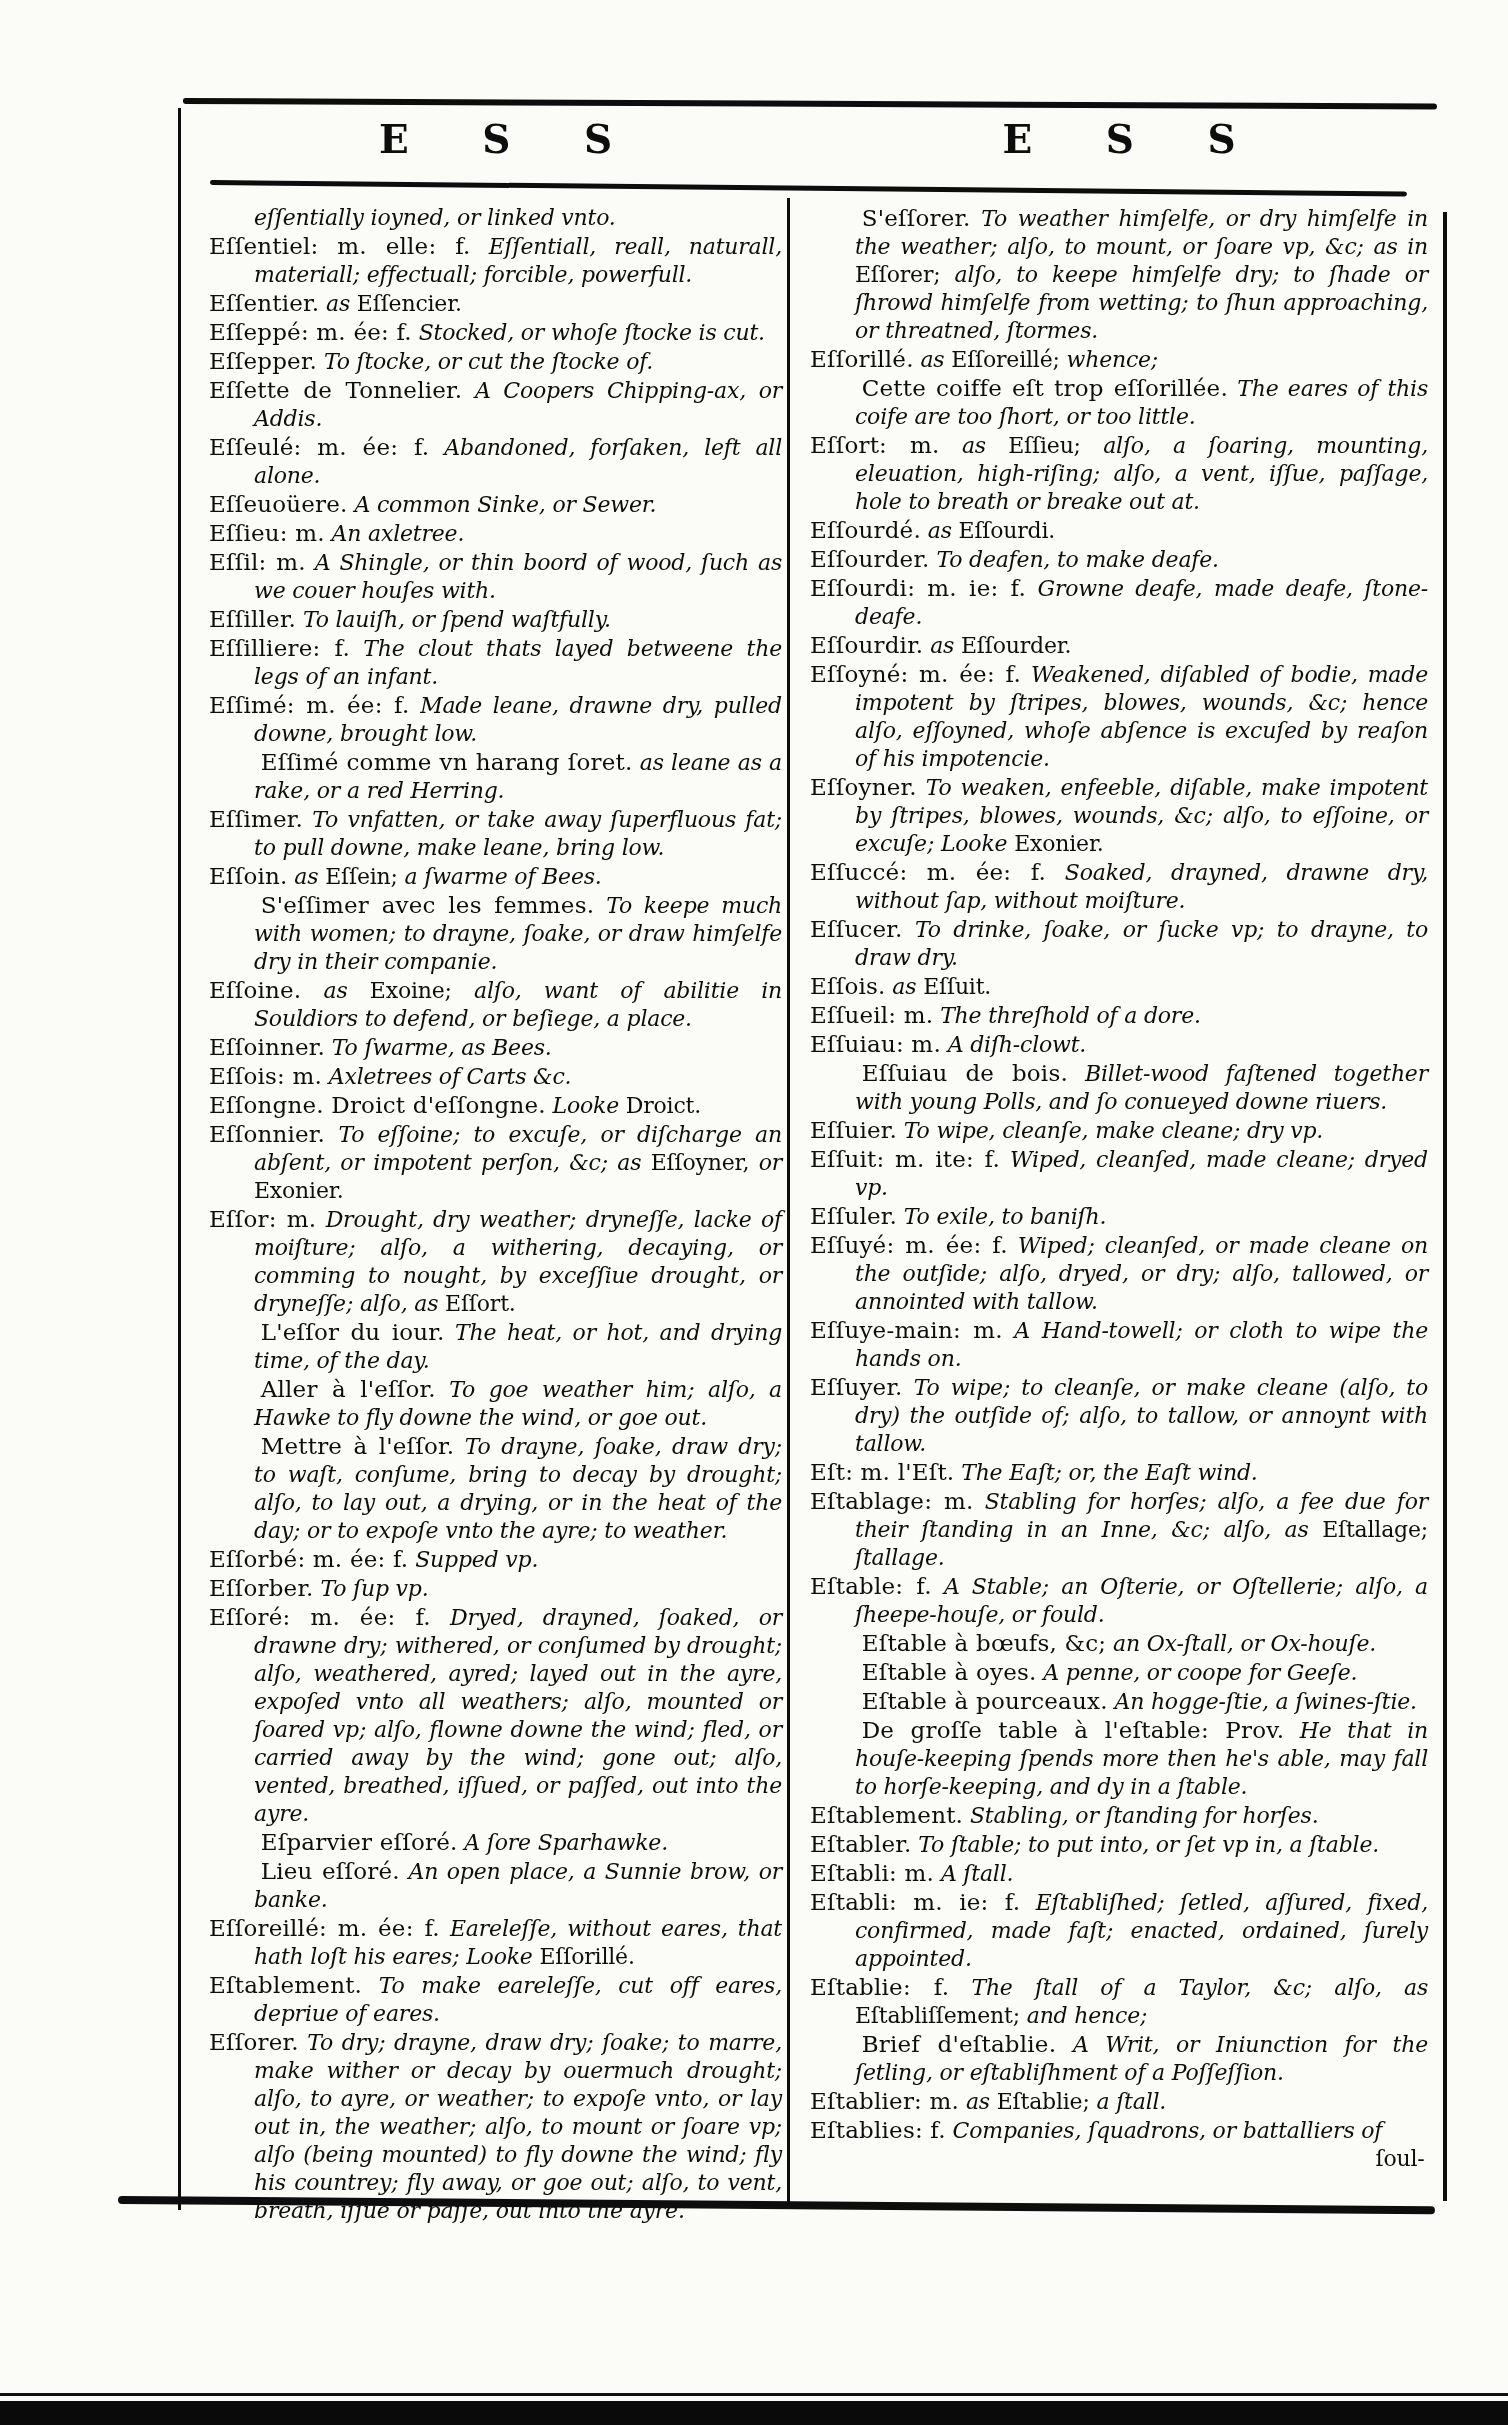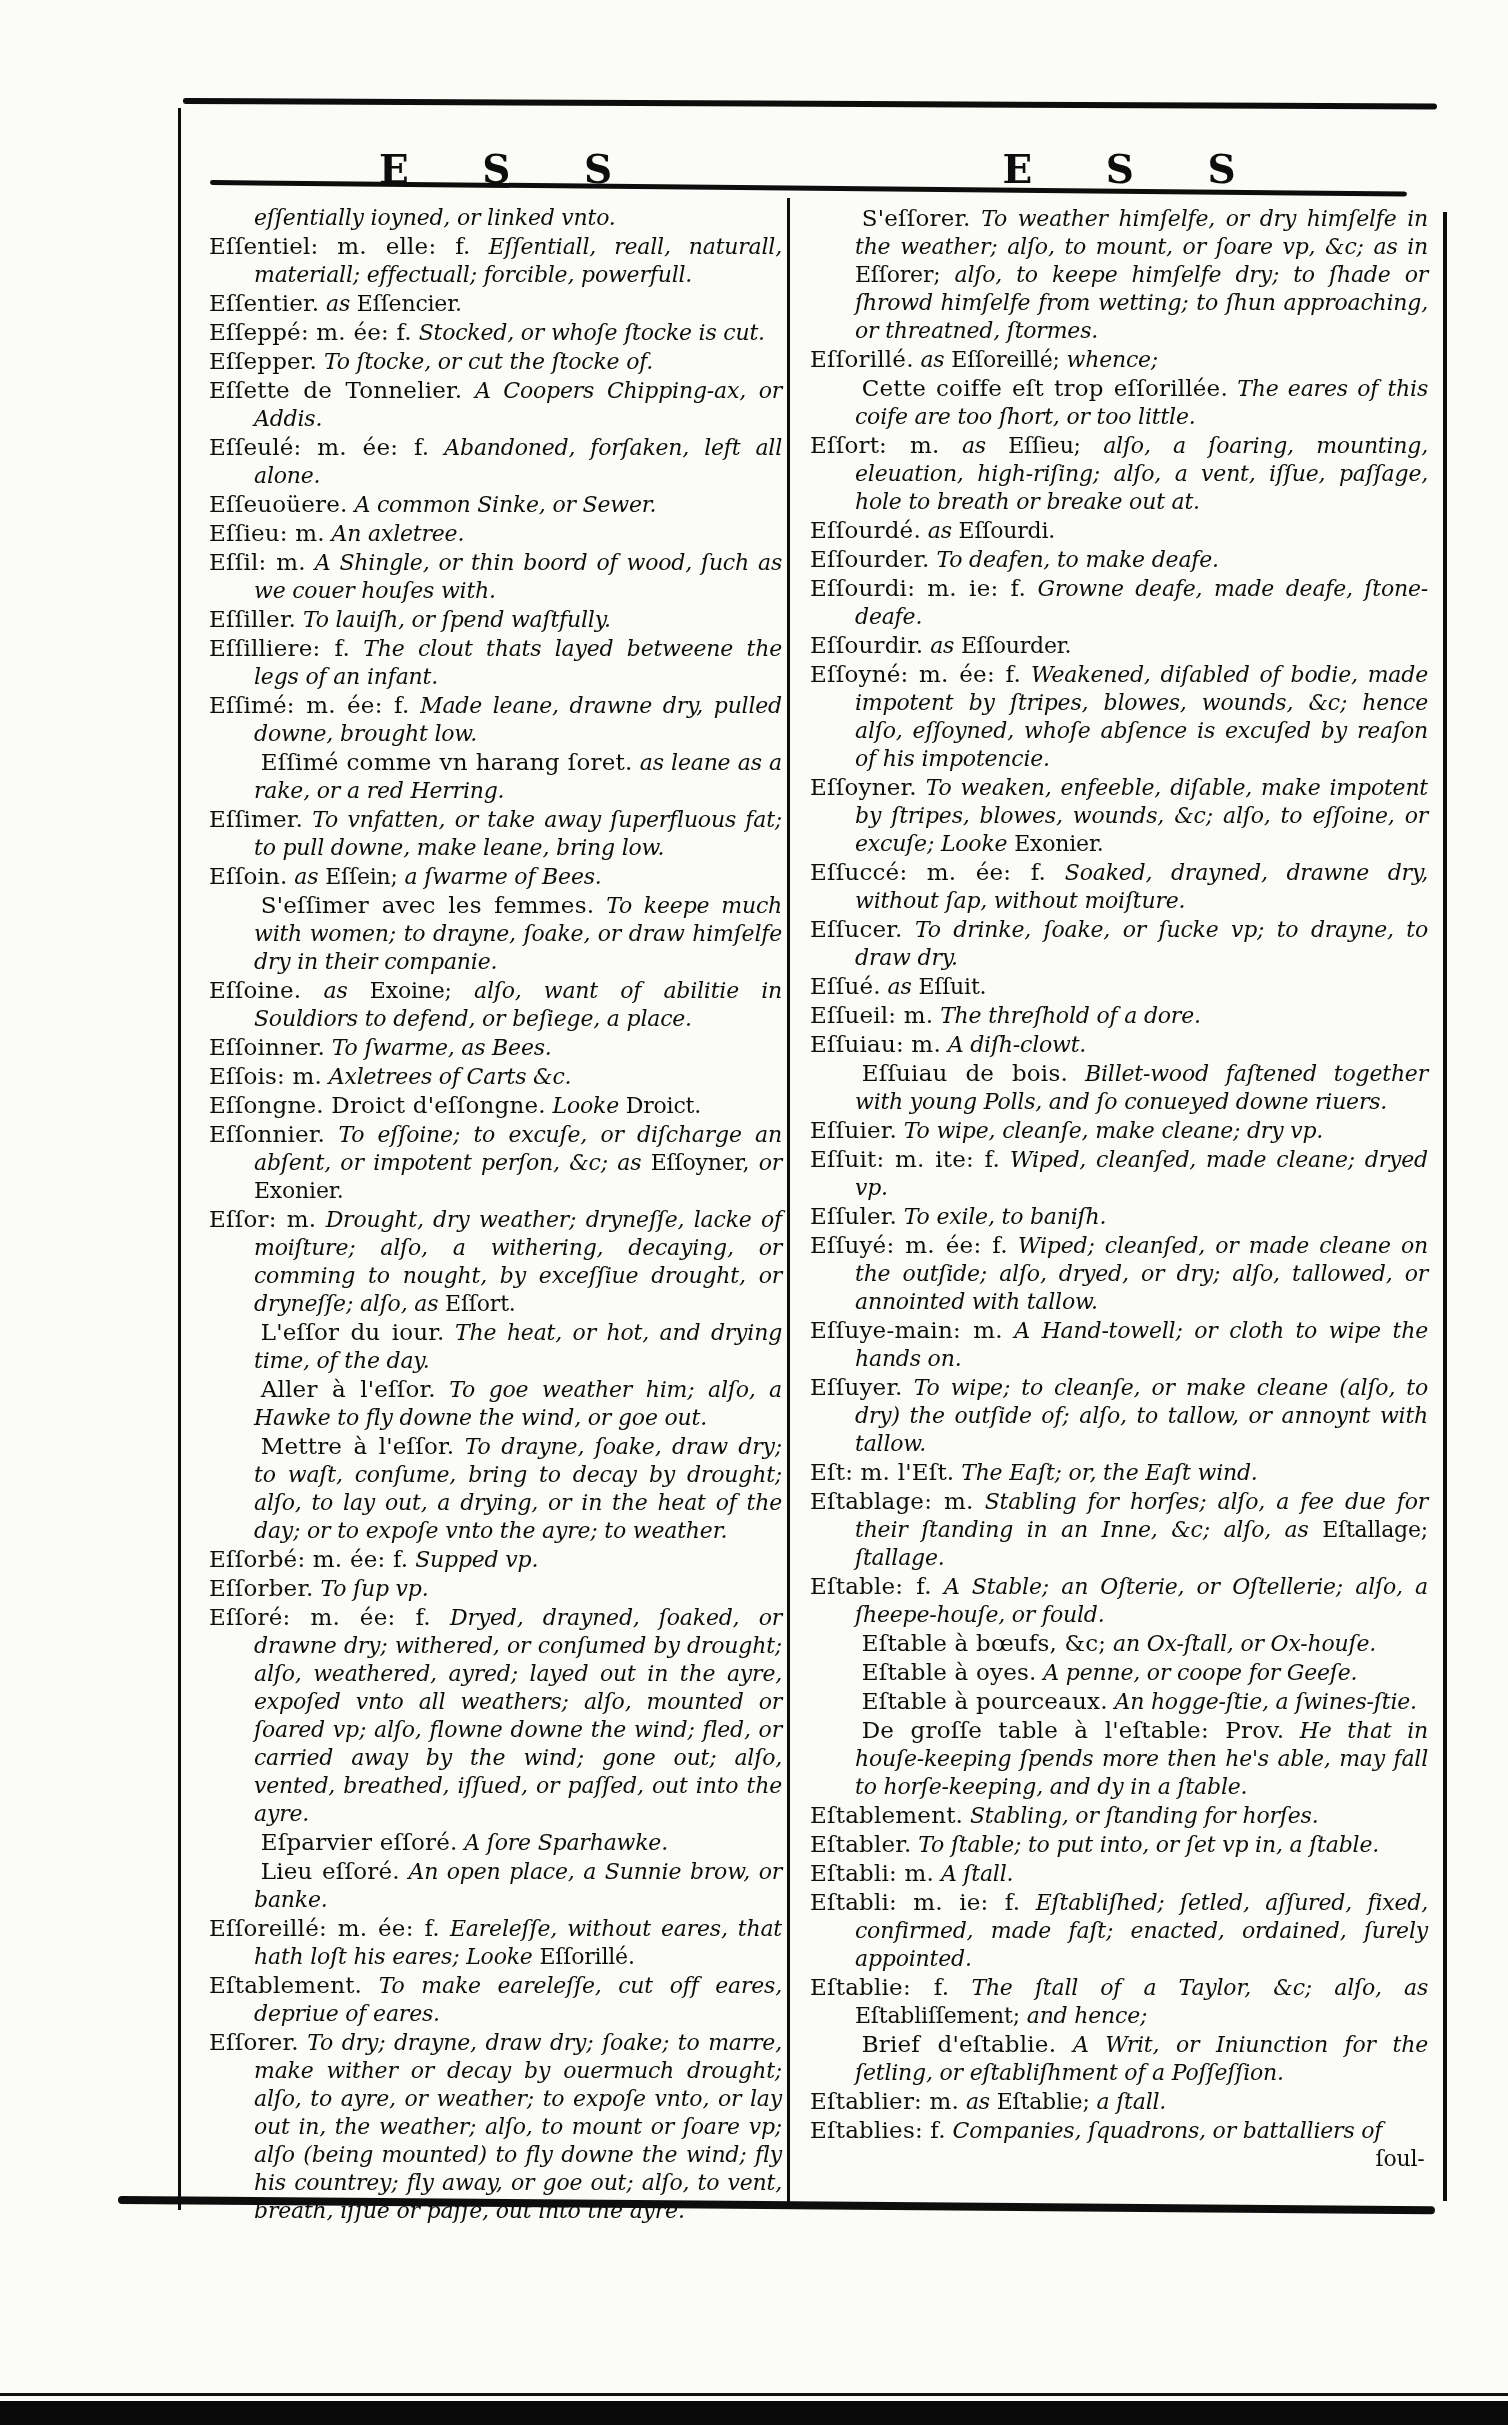--- a/index.html
+++ b/index.html
@@ -18,21 +18,20 @@
   .v-left{left:178px;top:108px;width:3.4px;height:2102px;}
   .v-mid{left:787px;top:198px;width:2.5px;height:2004px;}
   .v-right{left:1443px;top:212px;width:4.2px;height:1989px;}
   .scan-streak{position:absolute;left:0;top:2393px;width:1508px;height:3.4px;background:#111;}
   .scan-edge{position:absolute;left:0;top:2401px;width:1508px;height:24.4px;background:#0a0a0a;}
   
   .hdr{
     position:absolute;top:116px;text-align:center;
     font-size:39px;font-weight:bold;letter-spacing:30px;text-indent:30px;
     color:#0d0d0d;
-    margin-top:30px;
   }
   .hdr-left{left:209px;width:573px;}
   .hdr-right{left:810px;width:618px;}
   
   .col{position:absolute;top:204px;font-size:22px;line-height:28px;letter-spacing:-0.2px;}
   .col-left{left:209px;width:573px;}
   .col-right{left:810px;width:618px;}
   .entry{margin:0;text-align:justify;padding-left:45px;text-indent:-45px;}
   .entry.sub{text-indent:6.7px;}
   .entry.cont{text-indent:0;}
@@ -103,21 +102,21 @@
         <p class="entry sub"><span class="r head">Cette coiffe eſt trop eſſorillée.</span> <span class="i">The eares of this coife are too ſhort, or too little.</span> </p>
         <p class="entry"><span class="r head">Eſſort: m.</span> <span class="i">as</span> <span class="r">Eſſieu;</span> <span class="i">alſo, a ſoaring, mounting, eleuation, high-riſing; alſo, a vent, iſſue, paſſage, hole to breath or breake out at.</span> </p>
         <p class="entry"><span class="r head">Eſſourdé.</span> <span class="i">as</span> <span class="r">Eſſourdi.</span> </p>
         <p class="entry"><span class="r head">Eſſourder.</span> <span class="i">To deafen, to make deafe.</span> </p>
         <p class="entry"><span class="r head">Eſſourdi: m. ie: f.</span> <span class="i">Growne deafe, made deafe, ſtone-deafe.</span> </p>
         <p class="entry"><span class="r head">Eſſourdir.</span> <span class="i">as</span> <span class="r">Eſſourder.</span> </p>
         <p class="entry"><span class="r head">Eſſoyné: m. ée: f.</span> <span class="i">Weakened, diſabled of bodie, made impotent by ſtripes, blowes, wounds, &amp;c; hence alſo, eſſoyned, whoſe abſence is excuſed by reaſon of his impotencie.</span> </p>
         <p class="entry"><span class="r head">Eſſoyner.</span> <span class="i">To weaken, enfeeble, diſable, make impotent by ſtripes, blowes, wounds, &amp;c; alſo, to eſſoine, or excuſe; Looke</span> <span class="r">Exonier.</span> </p>
         <p class="entry"><span class="r head">Eſſuccé: m. ée: f.</span> <span class="i">Soaked, drayned, drawne dry, without ſap, without moiſture.</span> </p>
         <p class="entry"><span class="r head">Eſſucer.</span> <span class="i">To drinke, ſoake, or ſucke vp; to drayne, to draw dry.</span> </p>
-        <p class="entry"><span class="r head">Eſſué.</span> <span class="i">as</span> <span class="r">Eſſuit.</span> </p>
+        <p class="entry"><span class="r head">Eſſois.</span> <span class="i">as</span> <span class="r">Eſſuit.</span> </p>
         <p class="entry"><span class="r head">Eſſueil: m.</span> <span class="i">The threſhold of a dore.</span> </p>
         <p class="entry"><span class="r head">Eſſuiau: m.</span> <span class="i">A diſh-clowt.</span> </p>
         <p class="entry sub"><span class="r head">Eſſuiau de bois.</span> <span class="i">Billet-wood faſtened together with young Polls, and ſo conueyed downe riuers.</span> </p>
         <p class="entry"><span class="r head">Eſſuier.</span> <span class="i">To wipe, cleanſe, make cleane; dry vp.</span> </p>
         <p class="entry"><span class="r head">Eſſuit: m. ite: f.</span> <span class="i">Wiped, cleanſed, made cleane; dryed vp.</span> </p>
         <p class="entry"><span class="r head">Eſſuler.</span> <span class="i">To exile, to baniſh.</span> </p>
         <p class="entry"><span class="r head">Eſſuyé: m. ée: f.</span> <span class="i">Wiped; cleanſed, or made cleane on the outſide; alſo, dryed, or dry; alſo, tallowed, or annointed with tallow.</span> </p>
         <p class="entry"><span class="r head">Eſſuye-main: m.</span> <span class="i">A Hand-towell; or cloth to wipe the hands on.</span> </p>
         <p class="entry"><span class="r head">Eſſuyer.</span> <span class="i">To wipe; to cleanſe, or make cleane (alſo, to dry) the outſide of; alſo, to tallow, or annoynt with tallow.</span> </p>
         <p class="entry"><span class="r head">Eſt: m. l'Eſt.</span> <span class="i">The Eaſt; or, the Eaſt wind.</span> </p>

